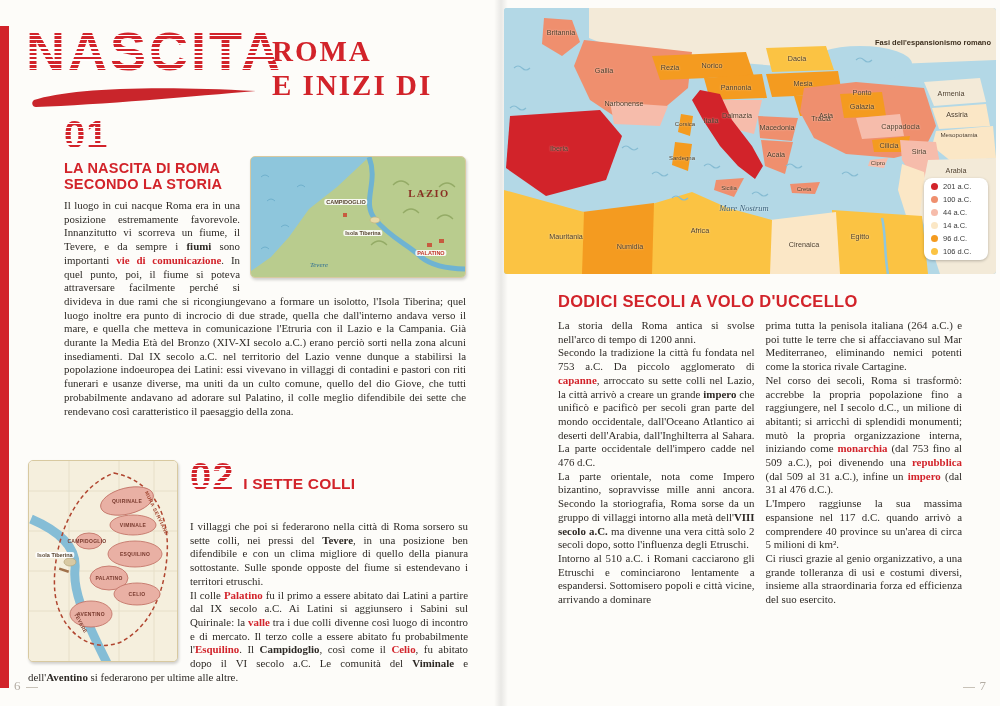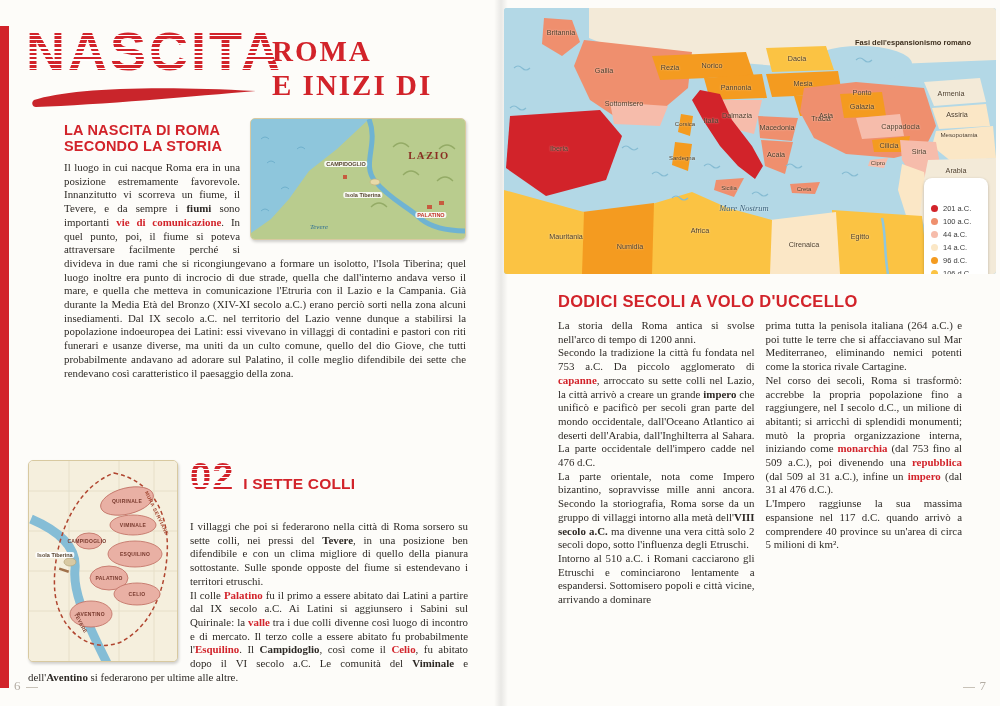--- a/index.html
+++ b/index.html
@@ -61,24 +61,24 @@
 
   
   .map-wrap { position:absolute; left:504px; top:8px; width:492px; height:266px;
               background:#b3d8e6; border-radius:3px; overflow:hidden; }
   .map-wrap svg { position:absolute; left:0; top:0; }
   .map-label { position:absolute; transform:translate(-50%,-50%); white-space:nowrap;
                font-family:"Liberation Sans", sans-serif; font-size:7.2px; color:#4c3c28;
                text-shadow:0 0 2px rgba(255,255,255,.75); }
   .map-label.sea { font-family:"Liberation Serif", serif; font-style:italic; font-size:8.5px; color:#39607a; }
 
-  .legend-title { position:absolute; top:30px; right:25px; font-family:"Liberation Sans", sans-serif;
+  .legend-title { position:absolute; top:30px; right:5px; font-family:"Liberation Sans", sans-serif;
                   font-weight:700; font-size:7.5px; color:#3d2f1e; }
   .legend-box { position:absolute; top:170px; right:8px; width:64px; background:#ffffff;
-                border-radius:8px; padding:24px 7px; box-shadow:0 1px 3px rgba(0,0,0,.25); }
+                border-radius:8px; padding:2px 7px; box-shadow:0 1px 3px rgba(0,0,0,.25); }
   .legend-row { display:flex; align-items:center; gap:5px; height:13px; }
   .legend-dot { width:7px; height:7px; border-radius:50%; flex:0 0 auto; }
   .legend-label { font-family:"Liberation Sans", sans-serif; font-size:7.5px; color:#3a3a3a; }
 
   .dodici-heading { position:absolute; left:558px; top:292px; width:410px;
                     font-family:"Liberation Sans", sans-serif; font-weight:800; font-size:16.5px;
                     color:#d2232a; letter-spacing:.3px; text-transform:uppercase; }
   .cols { position:absolute; left:558px; top:319px; width:404px; display:flex; gap:11px; }
   .col { flex:1; }
 </style>
@@ -94,20 +94,21 @@
     <svg class="brush" width="232" height="26" viewBox="0 0 232 26">
       <path d="M6,16 C40,5 120,1 228,7 C168,12 70,21 8,23 C4,23 3,18 6,16 Z" fill="#c9252b"></path>
     </svg>
     <div class="subtitle">
       <div>ROMA</div>
       <div>E INIZI DI</div>
     </div>
   </div>
 
   <div class="section1">
+    <div class="stripes section-num">01</div>
 
     <div class="lazio-ill ill-box">
       <svg width="216" height="122" viewBox="0 0 216 122">
         <rect x="0" y="0" width="216" height="122" fill="#b9cc8e"></rect>
         <polygon points="0,0 118,0 86,30 58,52 38,80 20,100 0,114" fill="#8ec6dc"></polygon>
         <path d="M10,20 q4,-4 8,0 M16,44 q4,-4 8,0 M30,70 q4,-4 8,0 M10,92 q4,-4 8,0 M46,30 q4,-4 8,0" stroke="#6fb0cc" stroke-width="1" fill="none"></path>
         <path d="M118,0 C128,25 110,45 124,62 C138,80 158,88 170,100 C180,108 196,112 216,112" stroke="#6fb3d2" stroke-width="5" fill="none"></path>
         <ellipse cx="124" cy="63" rx="5" ry="3" fill="#e8d9a8" stroke="#c9b781" stroke-width="0.8"></ellipse>
         <path d="M142,28 q8,-8 16,0 M168,40 q8,-8 16,0 M152,56 q8,-8 16,0 M186,62 q8,-8 16,0 M120,88 q8,-8 16,0 M188,30 q8,-8 16,0" stroke="#94ab66" stroke-width="1.2" fill="none"></path>
         <rect x="176" y="86" width="5" height="4" fill="#c75b3f"></rect>
@@ -246,21 +247,21 @@
             <span class="legend-label">96 d.C.</span>
           </div>
           <div class="legend-row">
             <span class="legend-dot" style="background: rgb(251, 195, 67);"></span>
             <span class="legend-label">106 d.C.</span>
           </div>
         </div>
     </div>
   <span class="map-label" style="left: 57px; top: 24px;">Britannia</span>
       <span class="map-label" style="left: 100px; top: 62px;">Gallia</span>
-      <span class="map-label" style="left: 120px; top: 95px;">Sottomisero</span>
+      <span class="map-label" style="left: 120px; top: 95px;">Narbonense</span>
       <span class="map-label" style="left: 55px; top: 140px;">Iberia</span>
       <span class="map-label" style="left: 62px; top: 228px;">Mauritania</span>
       <span class="map-label" style="left: 126px; top: 238px;">Numidia</span>
       <span class="map-label" style="left: 196px; top: 222px; text-align: center;">Africa</span>
       <span class="map-label" style="left: 300px; top: 236px;">Cirenaica</span>
       <span class="map-label" style="left: 356px; top: 228px;">Egitto</span>
       <span class="map-label sea" style="left: 240px; top: 200px;">Mare Nostrum</span>
       <span class="map-label" style="left: 207px; top: 112px;">Italia</span>
       <span class="map-label" style="left: 181px; top: 116px; font-size: 6px;">Corsica</span>
       <span class="map-label" style="left: 178px; top: 150px; font-size: 6px;">Sardegna</span>
@@ -294,20 +295,21 @@
     <div class="col body-text">
         <p>La storia della Roma antica si svolse nell'arco di tempo di 1200 anni.</p>
         <p>Secondo la tradizione la città fu fondata nel 753 a.C. Da piccolo agglomerato di <b class="hl">capanne</b>, arroccato su sette colli nel Lazio, la città arrivò a creare un grande <b>impero</b> che unificò e pacificò per secoli gran parte del mondo occidentale, dall'Oceano Atlantico ai deserti dell'Arabia, dall'Inghilterra al Sahara. La parte occidentale dell'impero cadde nel 476 d.C.</p>
         <p>La parte orientale, nota come Impero bizantino, sopravvisse mille anni ancora. Secondo la storiografia, Roma sorse da un gruppo di villaggi intorno alla metà dell'<b>VIII secolo a.C.</b> ma divenne una vera città solo 2 secoli dopo, sotto l'influenza degli Etruschi.</p>
         <p>Intorno al 510 a.C. i Romani cacciarono gli Etruschi e cominciarono lentamente a espandersi. Sottomisero popoli e città vicine, arrivando a dominare</p>
       </div>
     <div class="col body-text">
         <p>prima tutta la penisola italiana (264 a.C.) e poi tutte le terre che si affacciavano sul Mar Mediterraneo, eliminando nemici potenti come la storica rivale Cartagine.</p>
         <p>Nel corso dei secoli, Roma si trasformò: accrebbe la propria popolazione fino a raggiungere, nel I secolo d.C., un milione di abitanti; si arricchì di splendidi monumenti; mutò la propria organizzazione interna, iniziando come <b class="hl">monarchia</b> (dal 753 fino al 509 a.C.), poi divenendo una <b class="hl">repubblica</b> (dal 509 al 31 a.C.), infine un <b class="hl">impero</b> (dal 31 al 476 d.C.).</p>
         <p>L'Impero raggiunse la sua massima espansione nel 117 d.C. quando arrivò a comprendere 40 province su un'area di circa 5 milioni di km².</p>
+        <p>Ci riuscì grazie al genio organizzativo, a una grande tolleranza di usi e costumi diversi, insieme alla straordinaria forza ed efficienza del suo esercito.</p>
       </div>
   </div>
 
   <div class="page-num right">
     <span class="tick"></span><span>7</span>
   </div>
 
 </div>
 
 </body></html>

